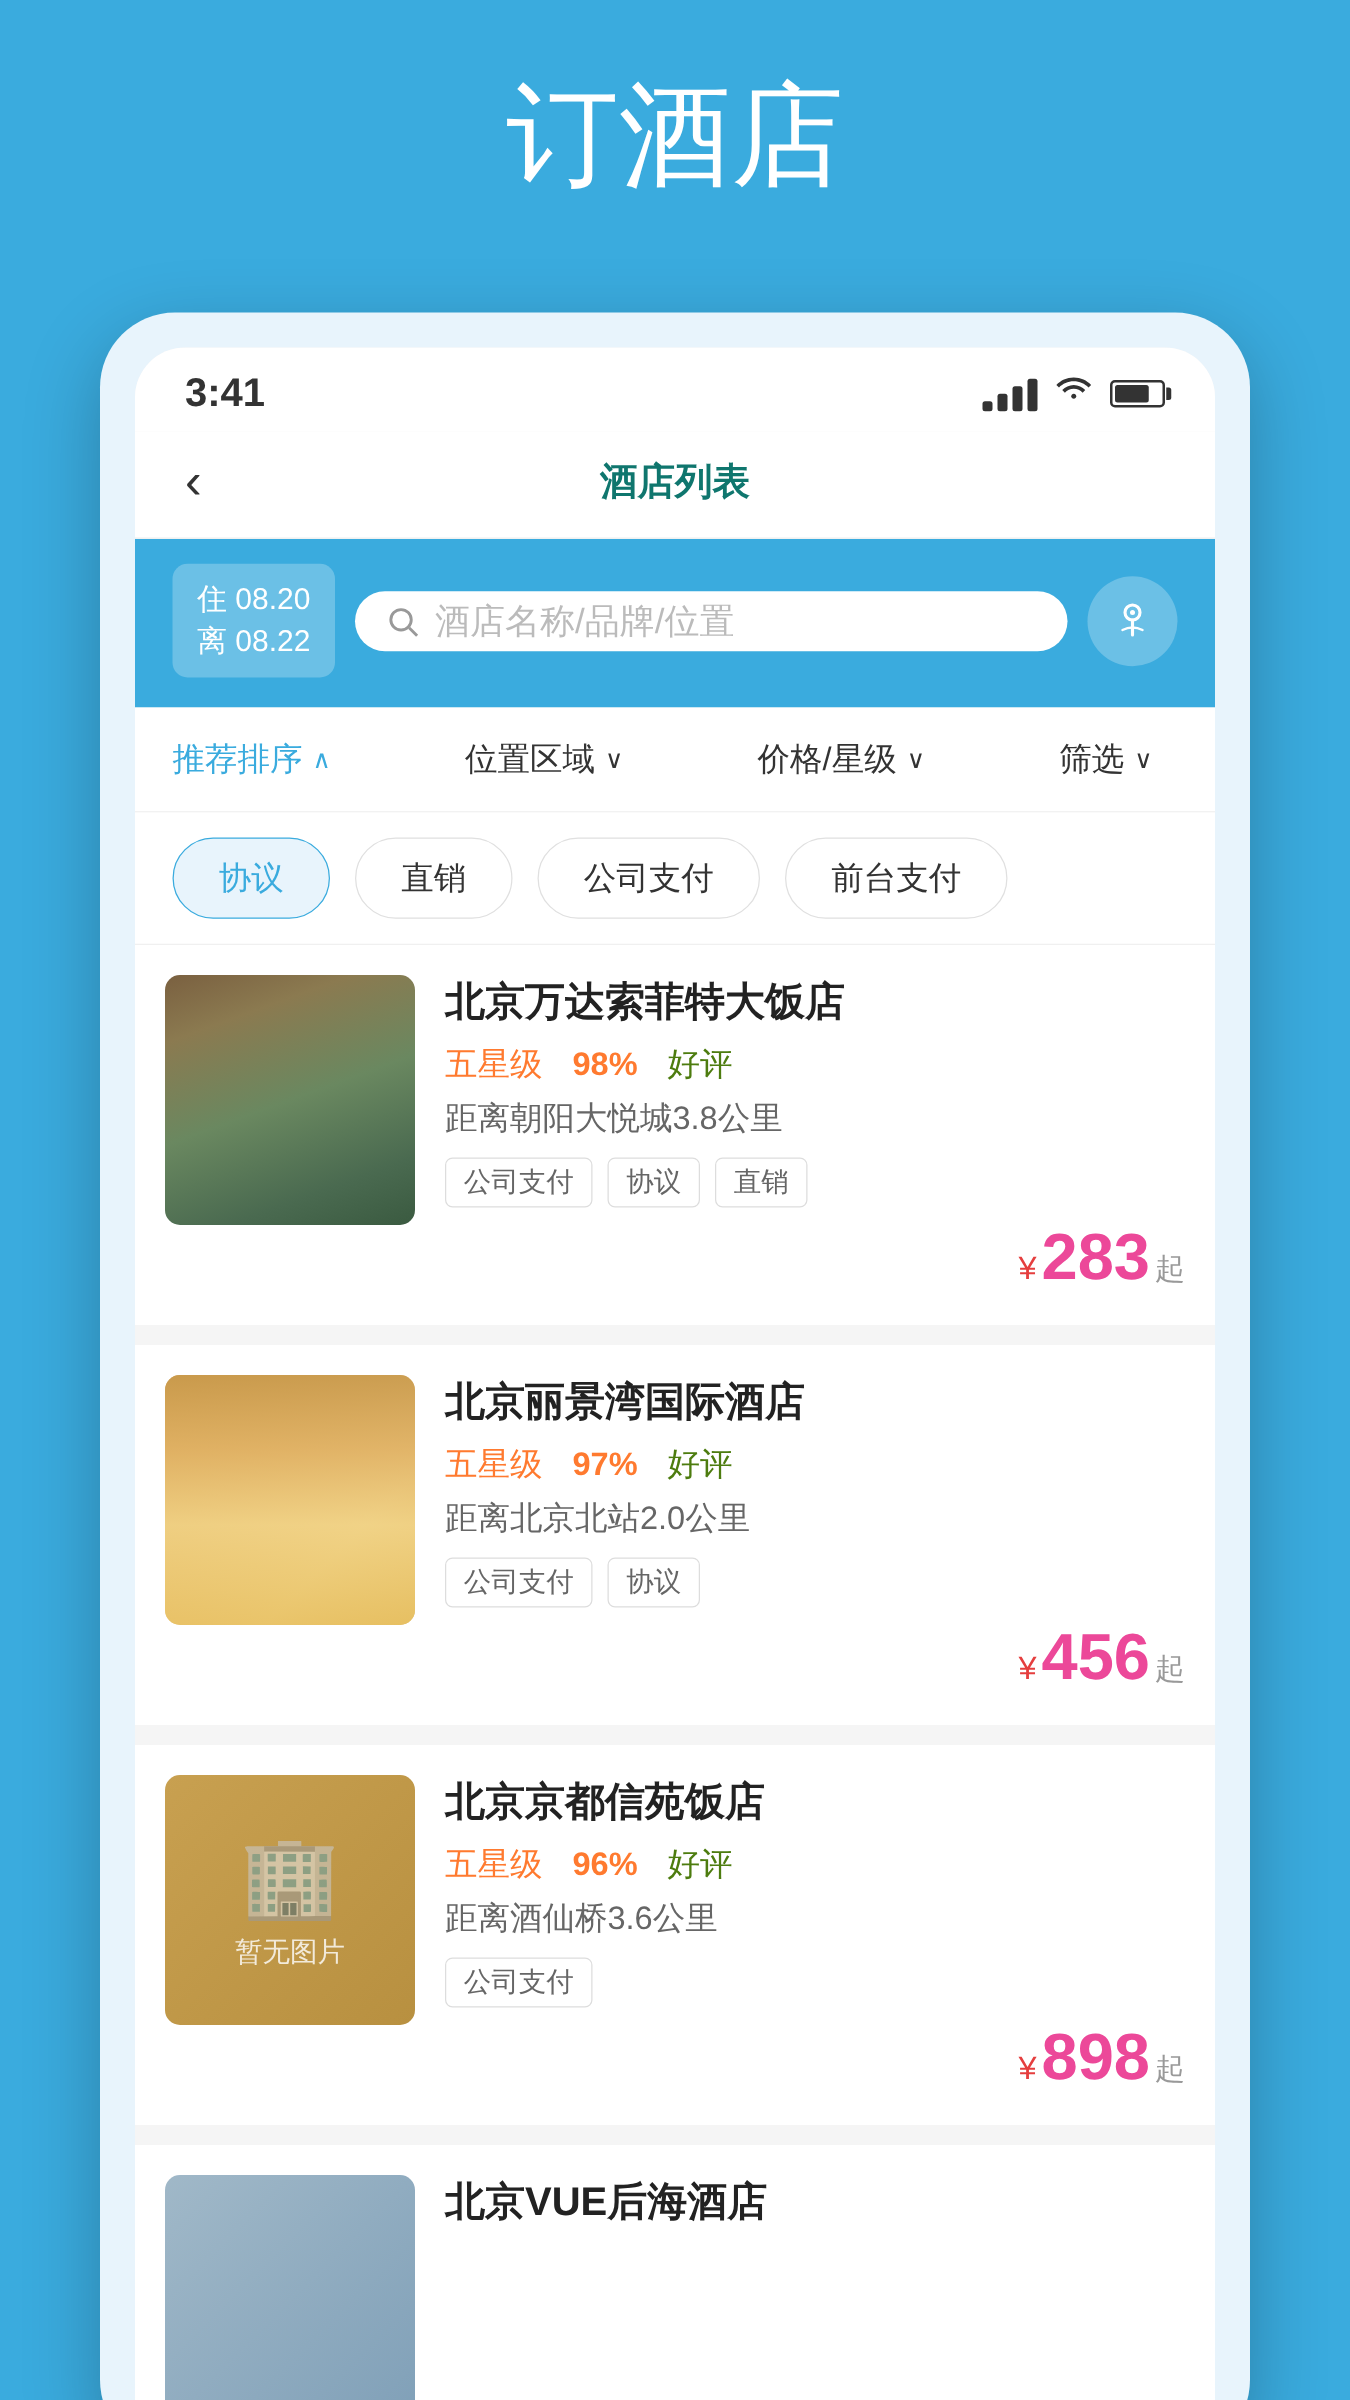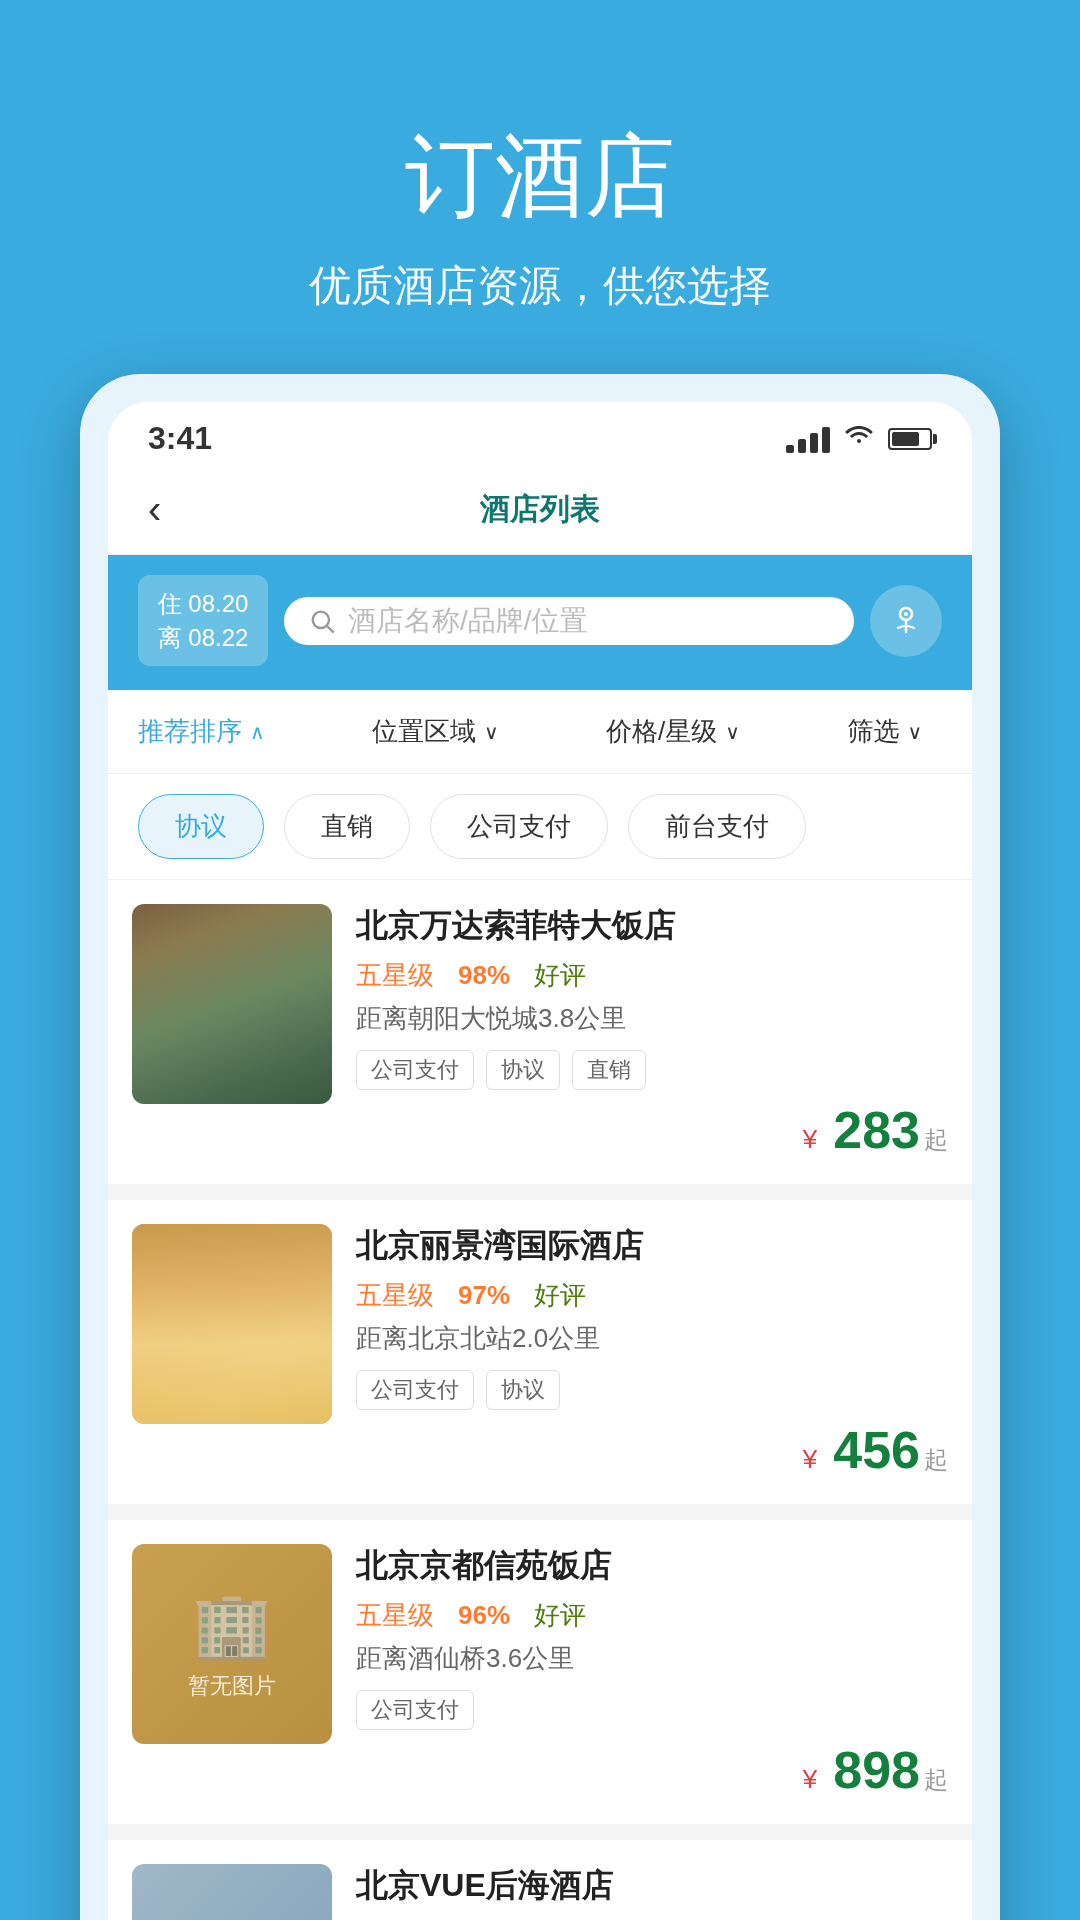--- a/index.html
+++ b/index.html
@@ -8,21 +8,21 @@
       width: 1080px;
       min-height: 1920px;
       background: #3aabde;
       font-family: -apple-system, "PingFang SC", "Microsoft YaHei", sans-serif;
       overflow-x: hidden;
     }
 
     
     .page-header {
       text-align: center;
-      padding: 116px 0 60px;
+      padding: 48px 0 60px;
       color: white;
     }
     .page-header-title {
       font-size: 90px;
       font-weight: 500;
       margin-bottom: 20px;
     }
     .page-header-subtitle {
       font-size: 42px;
       font-weight: 300;
@@ -309,22 +309,21 @@
       gap: 4px;
       margin-top: 8px;
     }
     .price-symbol {
       font-size: 26px;
       color: #e53e3e;
     }
     .price-value {
       font-size: 52px;
       font-weight: 700;
-      color: #15803d;
-      margin-left: 12px;
+      color: #ec4899;
     }
     .price-suffix {
       font-size: 24px;
       color: #999;
     }
 
     
     .hotel-card-partial {
       background: white;
       display: flex;
@@ -338,21 +337,20 @@
       background: linear-gradient(135deg, #8b6914 0%, #a87c2a 30%, #7a9b6e 60%, #4a7a5a 100%);
     }
   </style>
 </head>
 <body>
 
 <div style="background:#3aabde; min-height:1920px;">
 
   <div class="page-header">
     <div class="page-header-title">订酒店</div>
-    <div class="page-header-subtitle">优质酒店资源，供您选择</div>
   </div>
 
   <div class="phone-wrapper">
     <div class="phone-frame">
       <div class="phone-screen">
 
         <div class="status-bar">
           <span class="status-time">3:41</span>
           <div class="status-icons">
             <div class="signal-bars">

